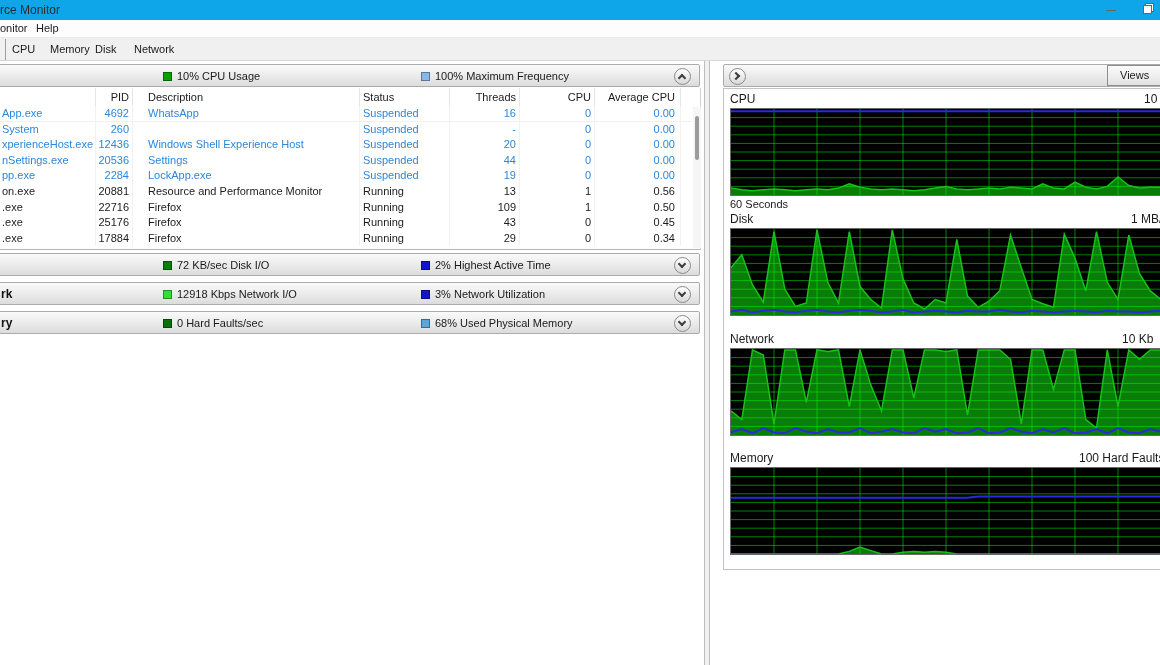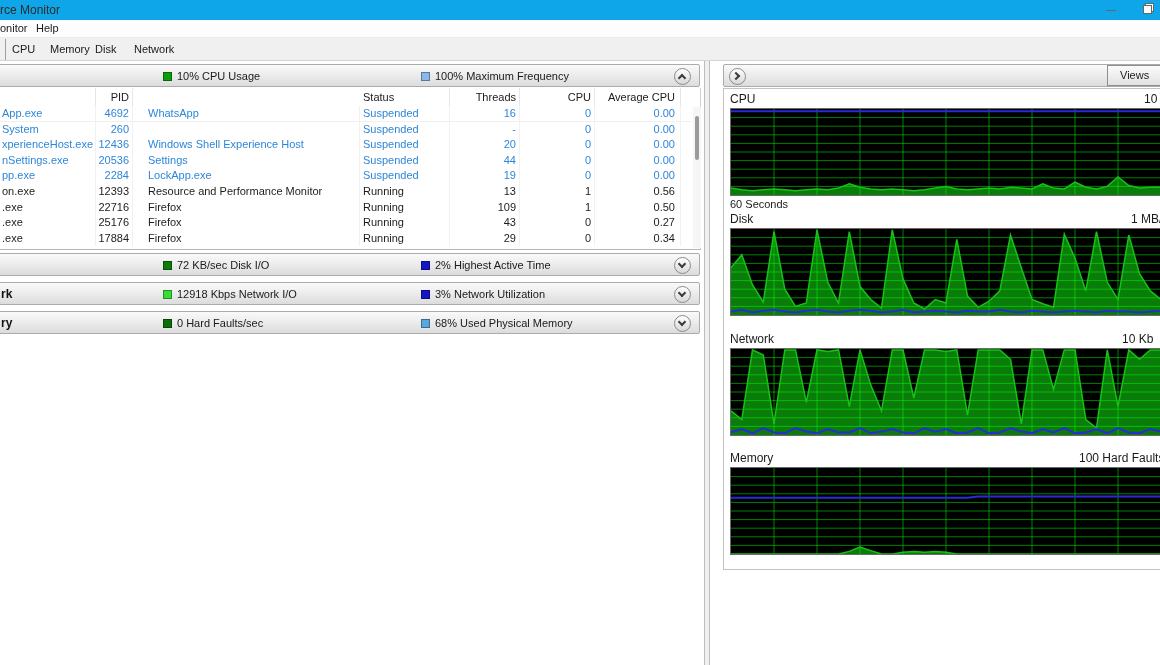--- a/index.html
+++ b/index.html
@@ -98,20 +98,21 @@
     <span class="legend-tx" style="left:438px;">100% Maximum Frequency</span>
     <span class="chev-btn">
         <span class="chev up"></span>
       </span>
   </div>
 
   <div class="ptable">
     <div class="thead">
       <div class="hcell c-image"></div>
       <div class="hcell c-pid">PID</div>
+      <div class="hcell c-desc">Description</div>
       <div class="hcell c-status">Status</div>
       <div class="hcell c-threads">Threads</div>
       <div class="hcell c-cpu">CPU</div>
       <div class="hcell c-avg">Average CPU</div>
     </div>
     <div class="tbody">
         <div class="trow susp" style="top: 0px;">
           <div class="cell c-image">App.exe</div>
           <div class="cell c-pid">4692</div>
           <div class="cell c-desc">WhatsApp</div>
@@ -151,21 +152,21 @@
           <div class="cell c-image">pp.exe</div>
           <div class="cell c-pid">2284</div>
           <div class="cell c-desc">LockApp.exe</div>
           <div class="cell c-status">Suspended</div>
           <div class="cell c-threads">19</div>
           <div class="cell c-cpu">0</div>
           <div class="cell c-avg">0.00</div>
         </div>
         <div class="trow" style="top: 78px;">
           <div class="cell c-image">on.exe</div>
-          <div class="cell c-pid">12393</div>
+          <div class="cell c-pid">20881</div>
           <div class="cell c-desc">Resource and Performance Monitor</div>
           <div class="cell c-status">Running</div>
           <div class="cell c-threads">13</div>
           <div class="cell c-cpu">1</div>
           <div class="cell c-avg">0.56</div>
         </div>
         <div class="trow" style="top: 93.6px;">
           <div class="cell c-image">.exe</div>
           <div class="cell c-pid">22716</div>
           <div class="cell c-desc">Firefox</div>
@@ -174,21 +175,21 @@
           <div class="cell c-cpu">1</div>
           <div class="cell c-avg">0.50</div>
         </div>
         <div class="trow" style="top: 109.2px;">
           <div class="cell c-image">.exe</div>
           <div class="cell c-pid">25176</div>
           <div class="cell c-desc">Firefox</div>
           <div class="cell c-status">Running</div>
           <div class="cell c-threads">43</div>
           <div class="cell c-cpu">0</div>
-          <div class="cell c-avg">0.27</div>
+          <div class="cell c-avg">0.45</div>
         </div>
         <div class="trow" style="top: 124.8px;">
           <div class="cell c-image">.exe</div>
           <div class="cell c-pid">17884</div>
           <div class="cell c-desc">Firefox</div>
           <div class="cell c-status">Running</div>
           <div class="cell c-threads">29</div>
           <div class="cell c-cpu">0</div>
           <div class="cell c-avg">0.34</div>
         </div>

